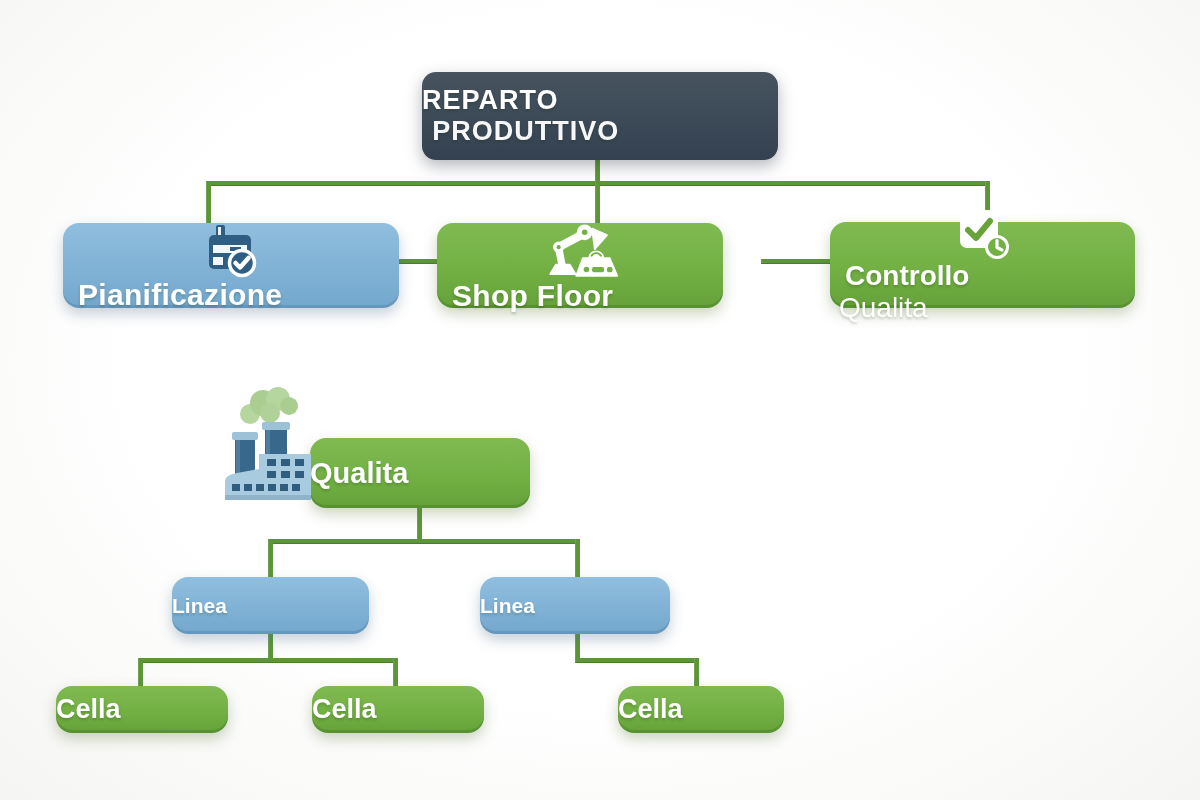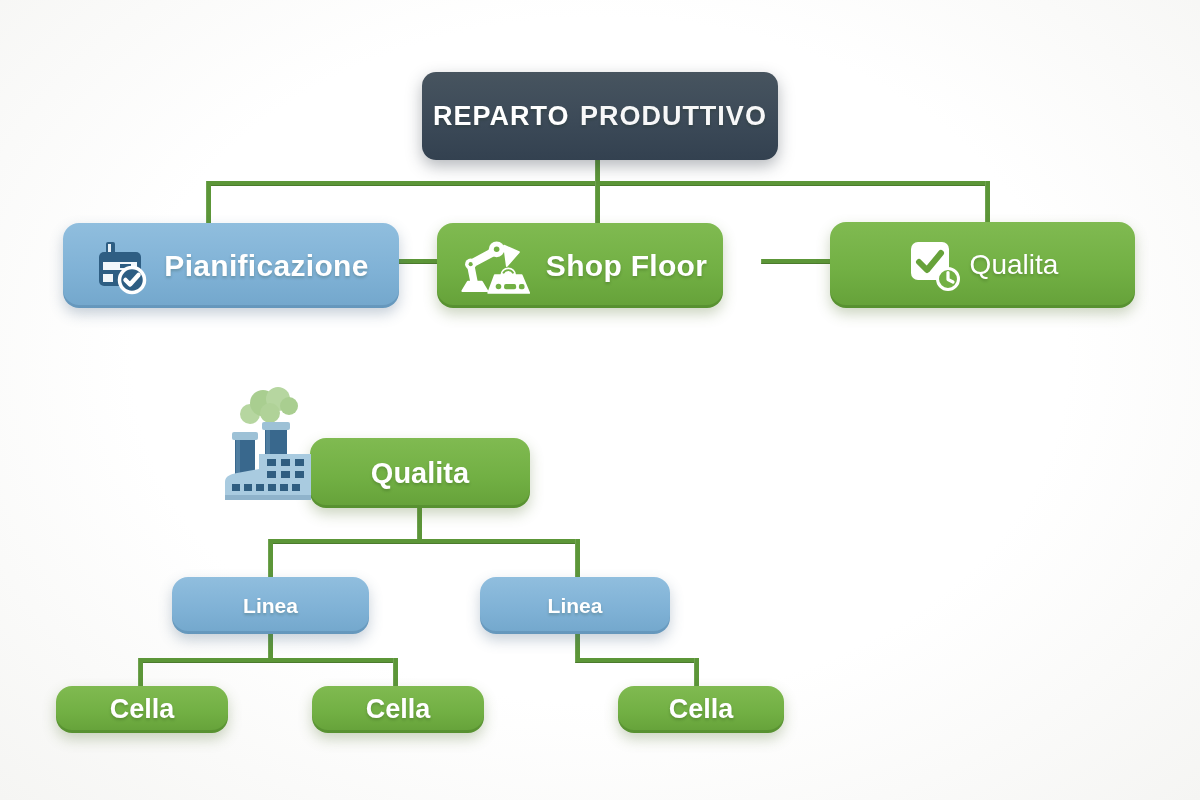--- a/index.html
+++ b/index.html
@@ -10,25 +10,25 @@
   #canvas {
     position: relative;
     width: 1200px;
     height: 800px;
     overflow: hidden;
     background: radial-gradient(ellipse at 50% 45%, #ffffff 55%, #f5f5f3 100%);
   }
   .node {
     position: absolute;
     display: flex;
-    align-items: center;
     justify-content: center;
     color: #ffffff;
     text-shadow: 0 2px 3px rgba(20,40,10,0.22);
     box-sizing: border-box;
+    flex-direction: column;
   }
   .node.dark {
     background: linear-gradient(180deg, #47545f 0%, #3c4a58 55%, #334150 100%);
     border-radius: 14px;
     box-shadow: 0 6px 16px rgba(40,50,60,0.35);
   }
   .node.green {
     background: linear-gradient(180deg, #80ba51 0%, #72b044 55%, #65a139 100%);
     border-radius: 16px;
     box-shadow: 0 6px 14px rgba(85,115,50,0.30), inset 0 -3px 0 rgba(30,70,10,0.18);
@@ -141,20 +141,21 @@
 
   <div class="node green" id="node-controllo">
     <span class="icon">
       <svg width="54" height="54" viewBox="0 0 54 54">
         <rect x="4" y="4" width="38" height="38" rx="7" fill="#ffffff"></rect>
         <path d="M12,24 l8,8 l14,-17" fill="none" stroke="#67a23a" stroke-width="6" stroke-linecap="round" stroke-linejoin="round"></path>
         <circle cx="41" cy="41" r="10.5" fill="#72b044" stroke="#ffffff" stroke-width="3"></circle>
         <path d="M41,34.5 L41,41.5 L46,44" fill="none" stroke="#ffffff" stroke-width="3.2" stroke-linecap="round" stroke-linejoin="round"></path>
       </svg>
     </span>
+    <span class="lbl-ctrl-main gap">Controllo</span>
     <span class="lbl-ctrl-sec">Qualita</span>
   </div>
 
   <div class="conn" id="c-fab-stem"></div>
   <div class="conn" id="c-fab-bar"></div>
   <div class="conn" id="c-drop-linea1"></div>
   <div class="conn" id="c-drop-linea2"></div>
   <div class="conn" id="c-linea1-stem"></div>
   <div class="conn" id="c-cellbar-l"></div>
   <div class="conn" id="c-drop-cella1"></div>

